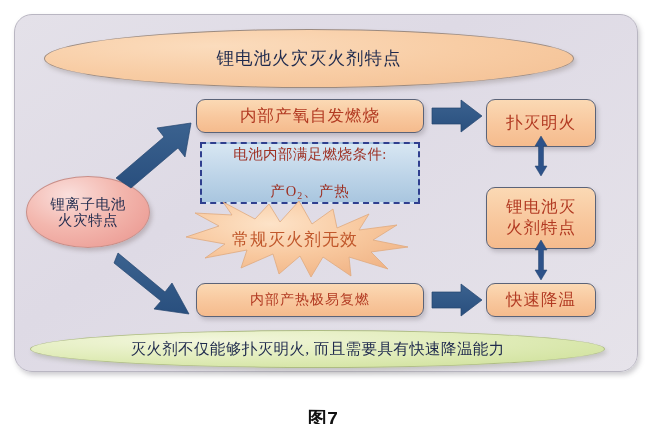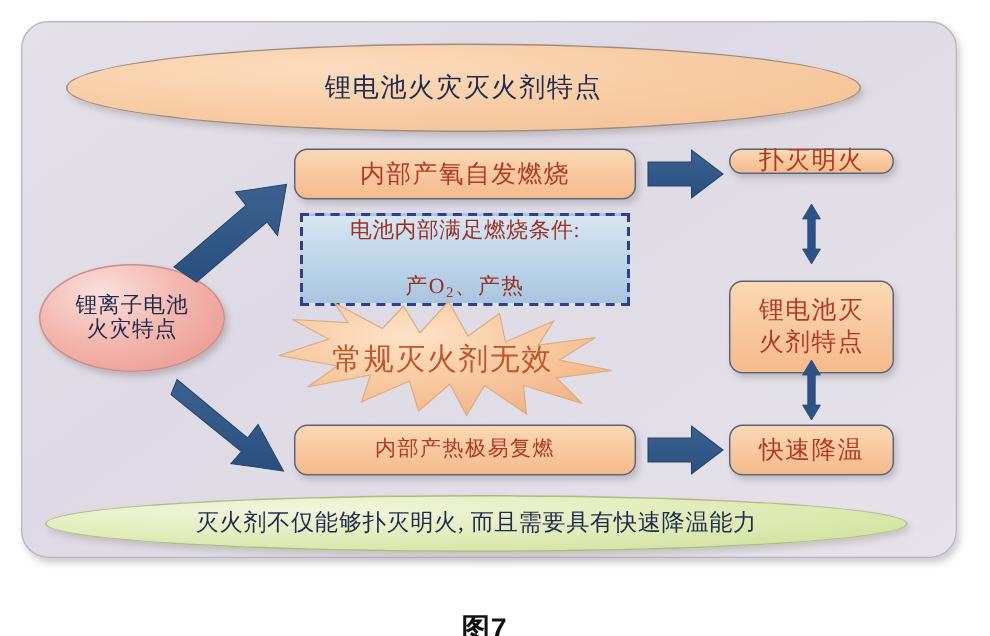--- a/index.html
+++ b/index.html
@@ -120,21 +120,21 @@
     width: 228px;
     height: 34px;
     font-size: 14px;
     letter-spacing: 1px;
   }
 
   .box-extinguish {
     left: 486px;
     top: 99px;
     width: 110px;
-    height: 17px;
+    height: 48px;
     font-size: 16.5px;
     letter-spacing: 1px;
   }
 
   .box-cooling {
     left: 486px;
     top: 283px;
     width: 110px;
     height: 34px;
     font-size: 16.5px;
@@ -187,21 +187,21 @@
   .starburst-label {
     position: absolute;
     left: 0;
     top: 0;
     width: 228px;
     height: 78px;
     display: flex;
     align-items: center;
     justify-content: center;
     color: #c1582c;
-    font-size: 20px;
+    font-size: 17px;
     letter-spacing: 1px;
     text-align: center;
     padding-right: 4px;
     box-sizing: border-box;
   }
 
   
   .arrow-layer {
     position: absolute;
     left: 0;

